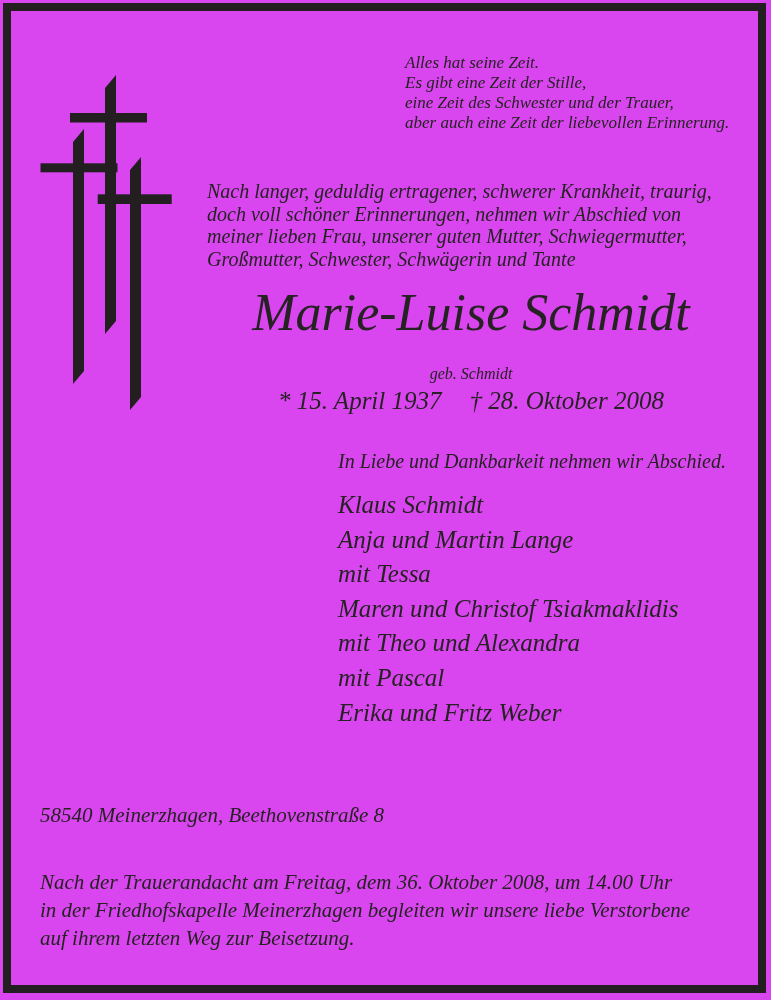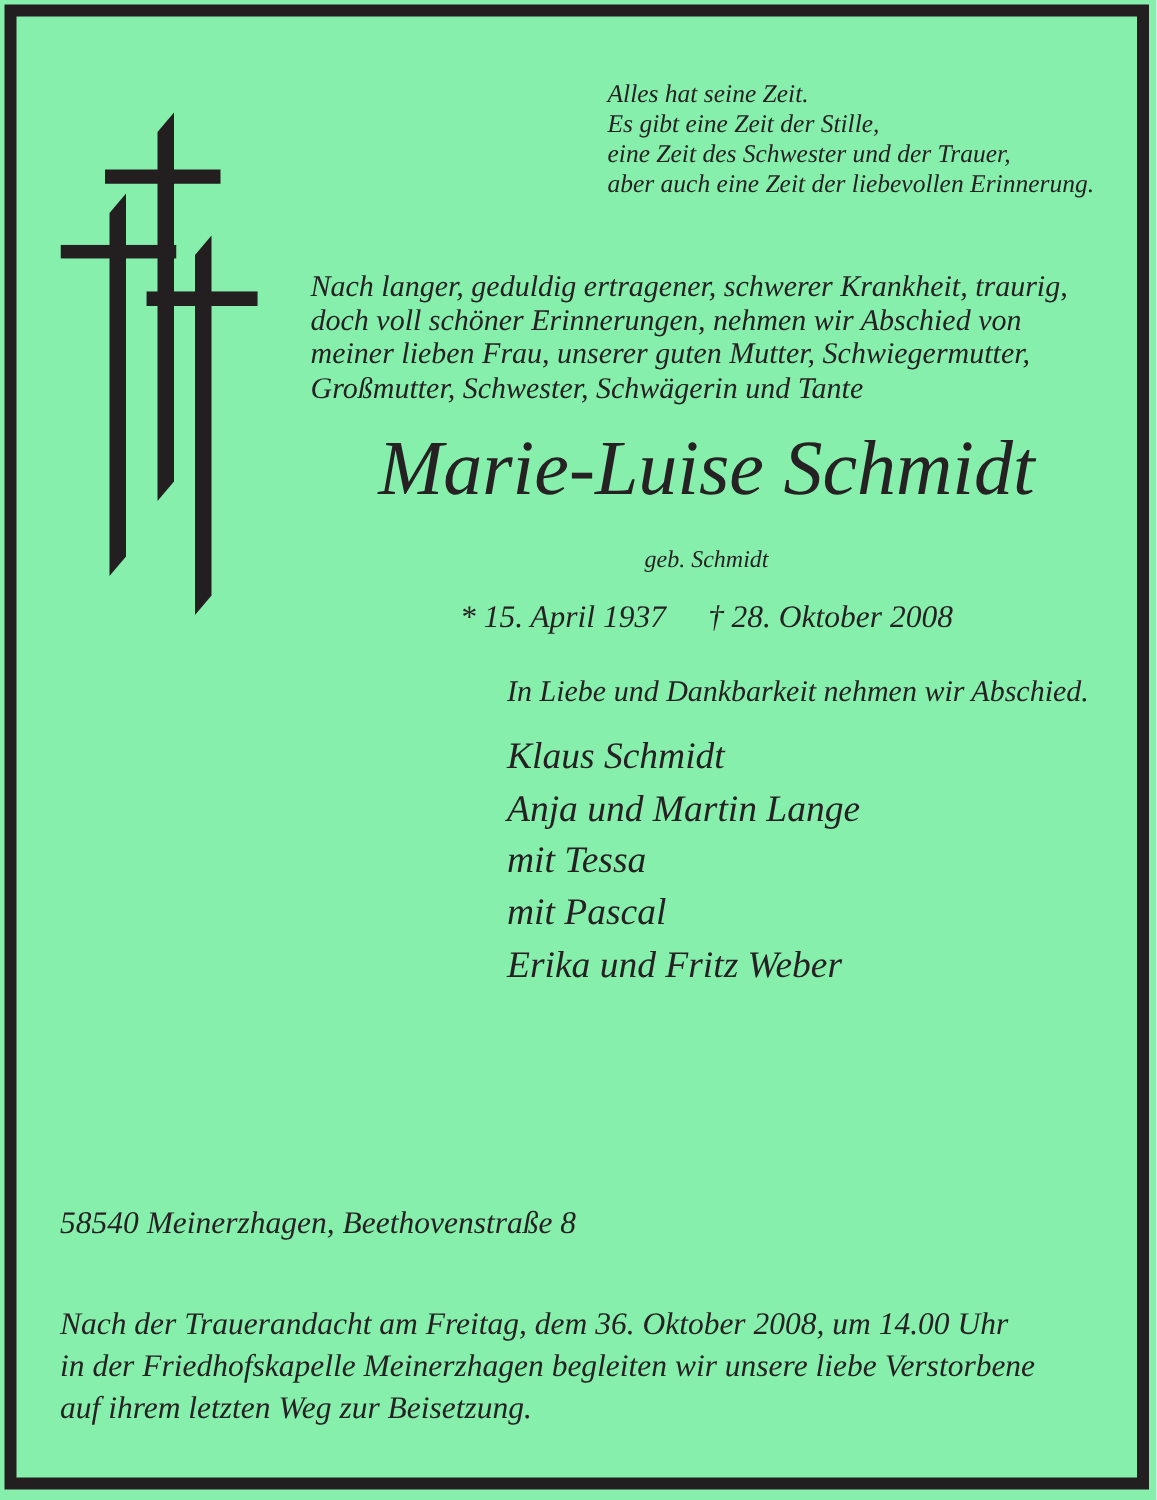--- a/index.html
+++ b/index.html
@@ -4,21 +4,21 @@
 <style>
   html, body {
     margin: 0;
     padding: 0;
     background: #ffffff;
   }
   #page {
     position: relative;
     width: 771px;
     height: 1000px;
-    background: #86efac;
+    background: #d946ef;
     overflow: hidden;
     font-family: "Liberation Serif", "DejaVu Serif", serif;
     font-style: italic;
     color: #262223;
   }
   .frame {
     position: absolute;
     left: 3px;
     top: 3px;
     width: 763px;
@@ -60,22 +60,22 @@
     font-size: 52px;
     line-height: 58px;
     white-space: nowrap;
   }
   .maiden-name {
     font-size: 16px;
     line-height: 24px;
     margin-top: 20px;
   }
   .dates {
-    margin-top: 13px;
-    font-size: 21px;
+    margin-top: 3px;
+    font-size: 25px;
     line-height: 24px;
     display: flex;
     justify-content: center;
     gap: 28px;
     white-space: nowrap;
   }
   .farewell {
     position: absolute;
     left: 338px;
     top: 450px;
@@ -159,20 +159,24 @@
 
   <div class="mourners">
     <div class="mourner-group">
       <div class="mourner-line">Klaus Schmidt</div>
     </div>
     <div class="mourner-group">
       <div class="mourner-line">Anja und Martin Lange</div>
       <div class="mourner-line">mit Tessa</div>
     </div>
     <div class="mourner-group">
+      <div class="mourner-line">Maren und Christof Tsiakmaklidis</div>
+      <div class="mourner-line">mit Theo und Alexandra</div>
+    </div>
+    <div class="mourner-group">
       <div class="mourner-line">mit Pascal</div>
     </div>
     <div class="mourner-group">
       <div class="mourner-line">Erika und Fritz Weber</div>
     </div>
   </div>
 
   <div class="address">58540 Meinerzhagen, Beethovenstraße 8</div>
 
   <div class="funeral">

